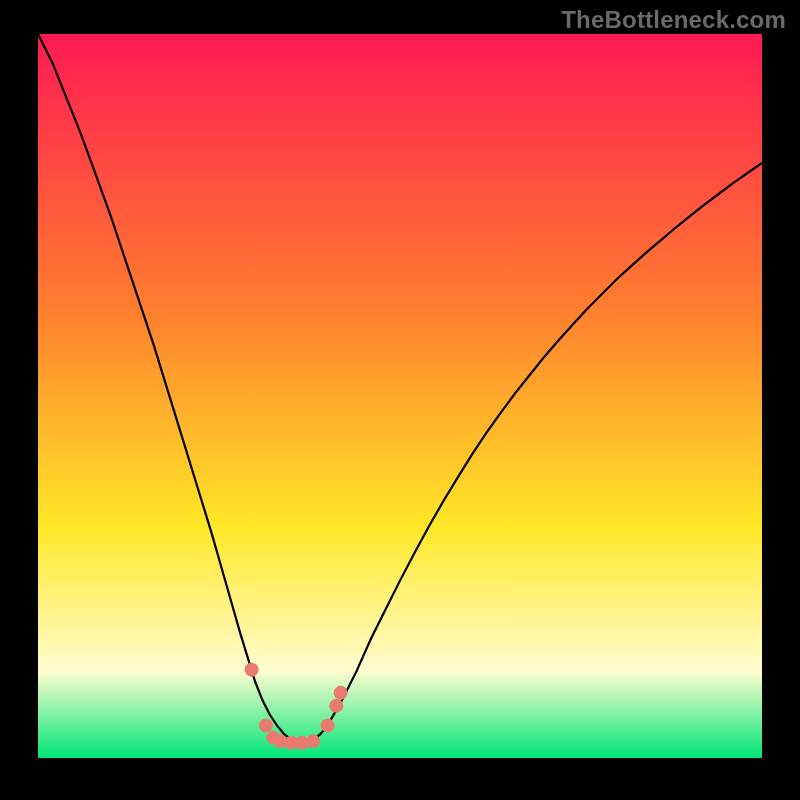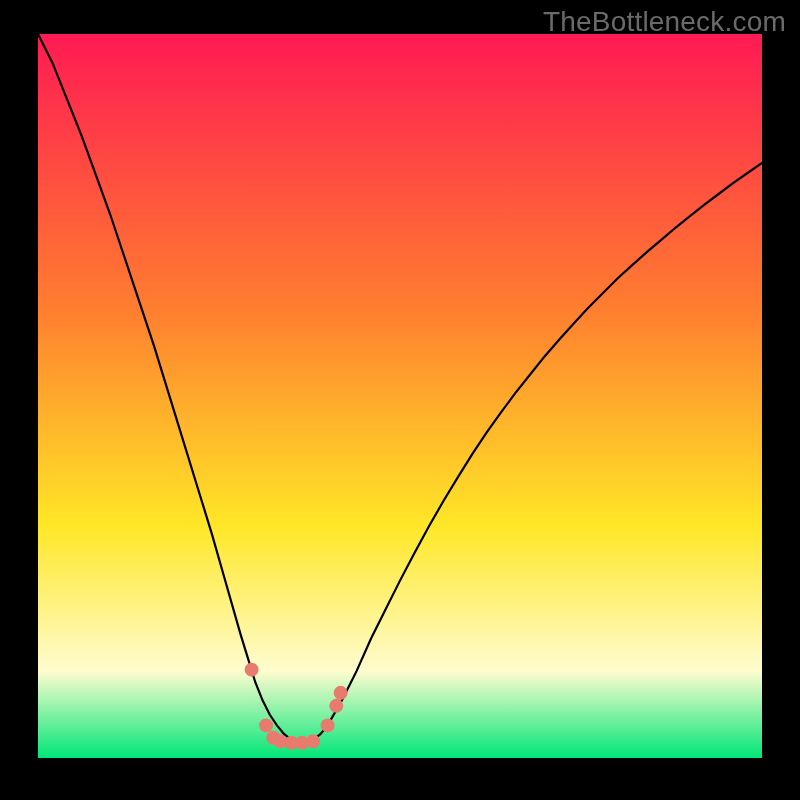--- a/index.html
+++ b/index.html
@@ -25,22 +25,22 @@
     top: 34px;
     width: 724px;
     height: 724px;
     overflow: hidden;
   }
   .watermark {
     position: absolute;
     top: 6px;
     right: 14px;
     color: #6a6a6a;
-    font-size: 28px;
-    font-weight: 400;
+    font-size: 24px;
+    font-weight: 700;
     letter-spacing: 0.2px;
   }
 </style>
 </head>
 <body>
 
 <div class="frame">
   <div class="watermark">TheBottleneck.com</div>
   <div class="plot">
     <svg id="chart-svg" width="724" height="724" viewBox="0 0 724 724" preserveAspectRatio="none">

